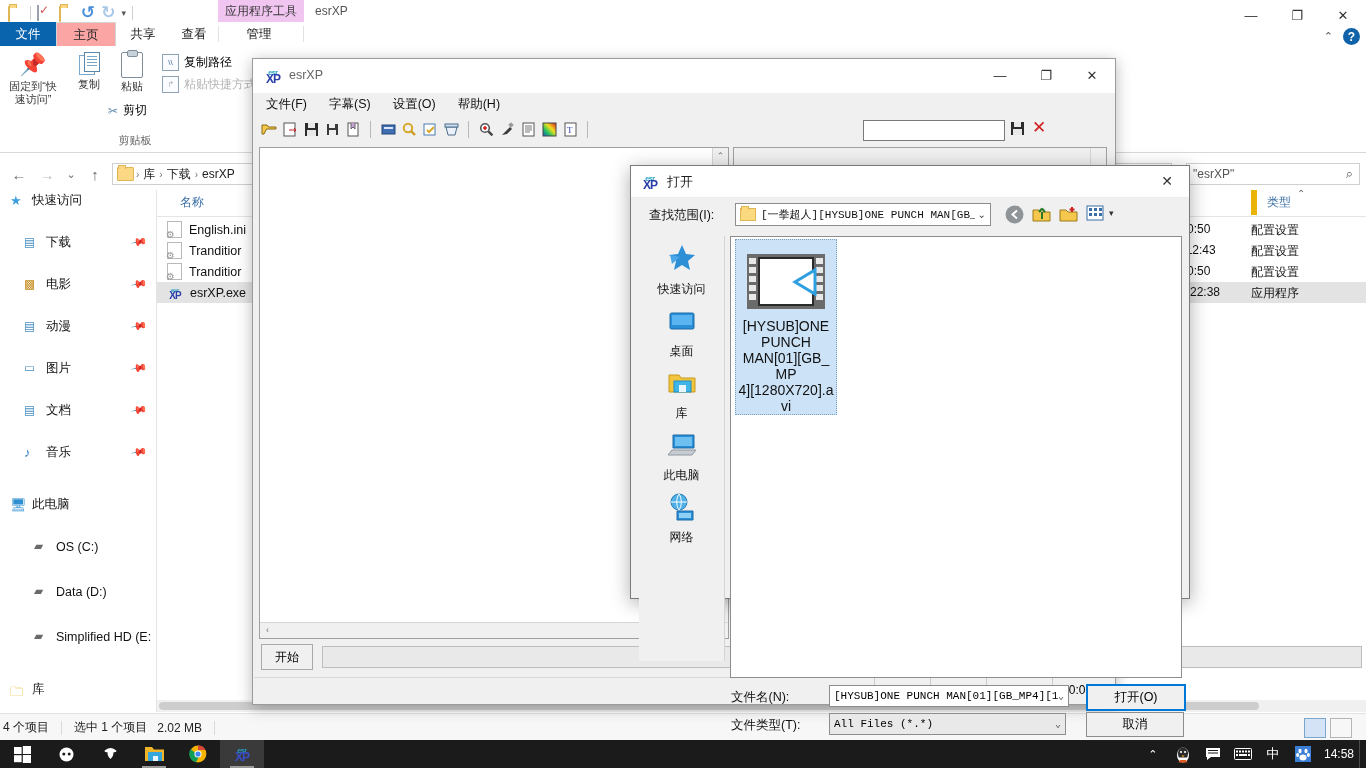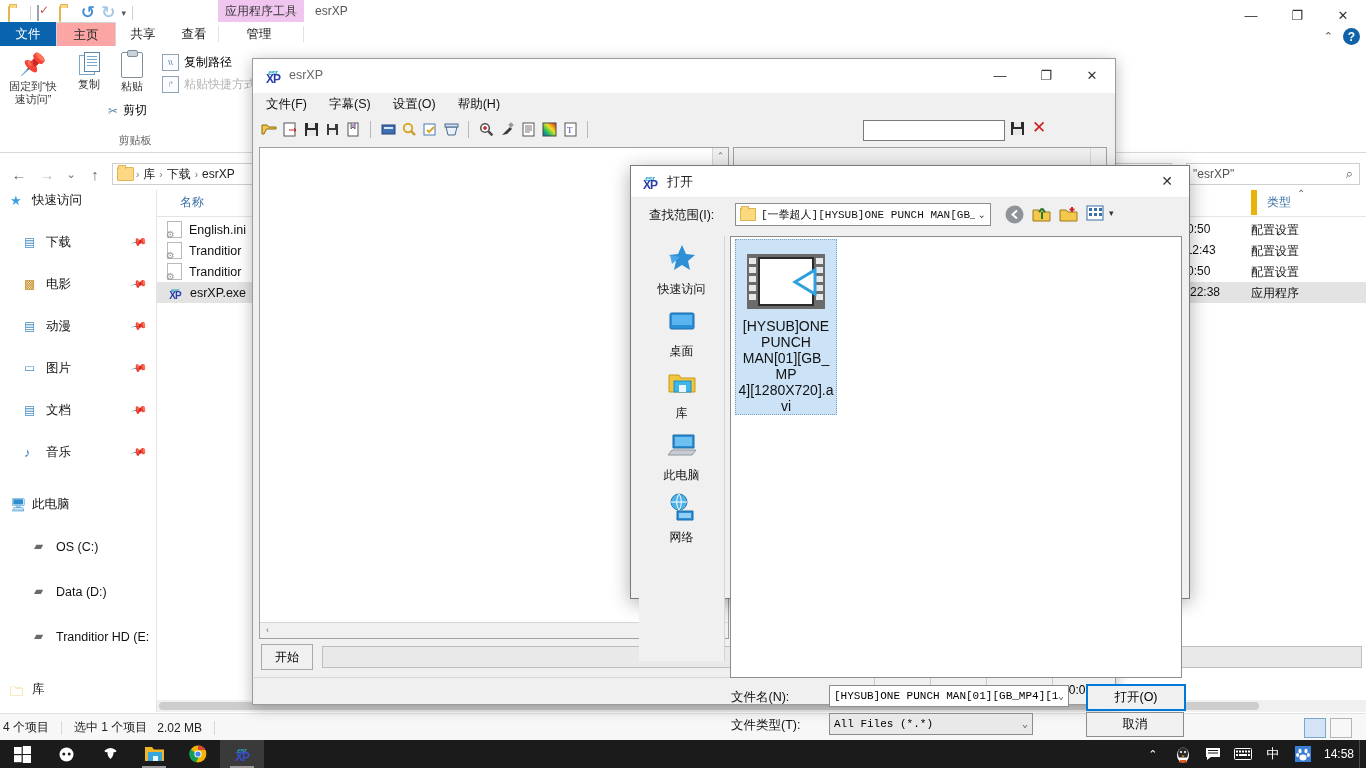--- a/index.html
+++ b/index.html
@@ -373,21 +373,21 @@
     <div class="navitem nav-indent2" style="top:178px;">
       <span class="ni-ico" style="color:#6a6a6a;font-size:12px;">▰</span>
       <span>OS (C:)</span>
       </div>
     <div class="navitem nav-indent2" style="top:202px;">
       <span class="ni-ico" style="color:#6a6a6a;font-size:12px;">▰</span>
       <span>Data (D:)</span>
       </div>
     <div class="navitem nav-indent2" style="top:226px;">
       <span class="ni-ico" style="color:#6a6a6a;font-size:12px;">▰</span>
-      <span>Tranditior HD (E:</span>
+      <span>Simplified HD (E:</span>
       </div>
 
     <div class="navitem" style="top:258px;">
       <span class="ni-ico" style="color:#e8b73a;font-size:13px;">🗀</span>
       <span>库</span>
       </div>
     <div class="navitem nav-indent1" style="top:282px;">
       <span class="ni-ico" style="color:#c58b1e;font-size:12px;">▩</span>
       <span>电影</span>
       </div>
@@ -738,21 +738,21 @@
     </div>
   </div>
 
   <div id="od-bottom">
     <span class="od-lbl" style="left:100px;top:5px;">文件名(N):</span>
     <div class="od-combo" style="left:198px;top:1px;width:240px;background:#fff;">
       <span style="white-space:nowrap;overflow:hidden;">[HYSUB]ONE PUNCH MAN[01][GB_MP4][1280</span>
       <span class="cv">⌄</span>
     </div>
     <span class="od-lbl" style="left:100px;top:33px;">文件类型(T):</span>
-    <div class="od-combo" style="left:198px;top:29px;width:204px;background:#e9e9e9;">
+    <div class="od-combo" style="left:198px;top:29px;width:237px;background:#e9e9e9;">
       <span>All Files (*.*)</span>
       <span class="cv">⌄</span>
     </div>
     <div class="od-btn def" style="left:455px;top:0px;">
       <span>打开(O)</span>
       </div>
     <div class="od-btn" style="left:455px;top:28px;">
       <span>取消</span>
       </div>
     <svg class="od-grip" viewBox="0 0 11 11" style="top:52px;right:4px;">

